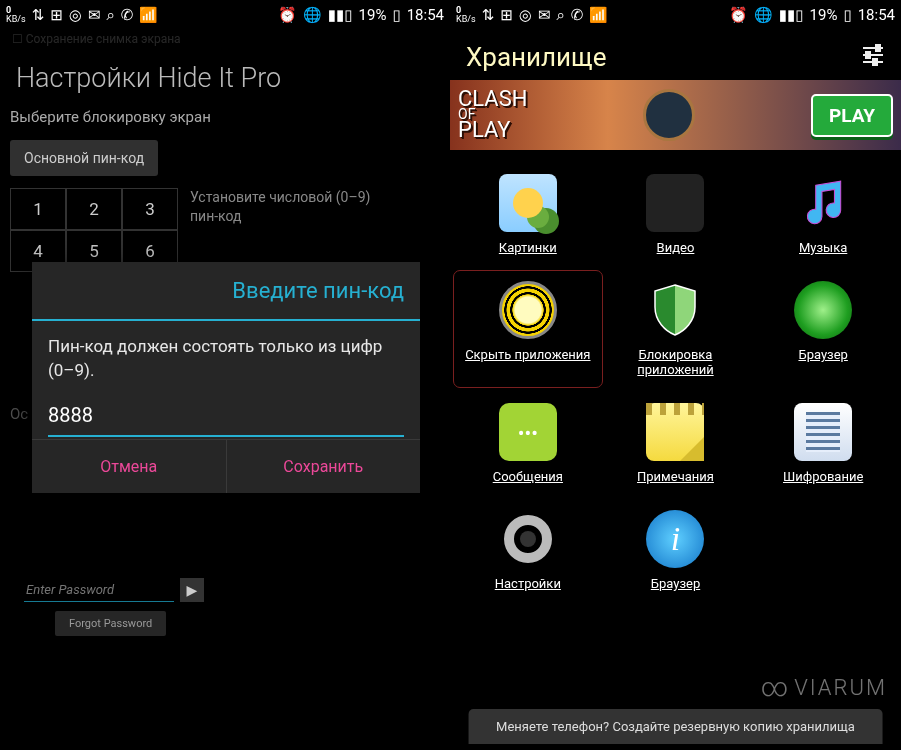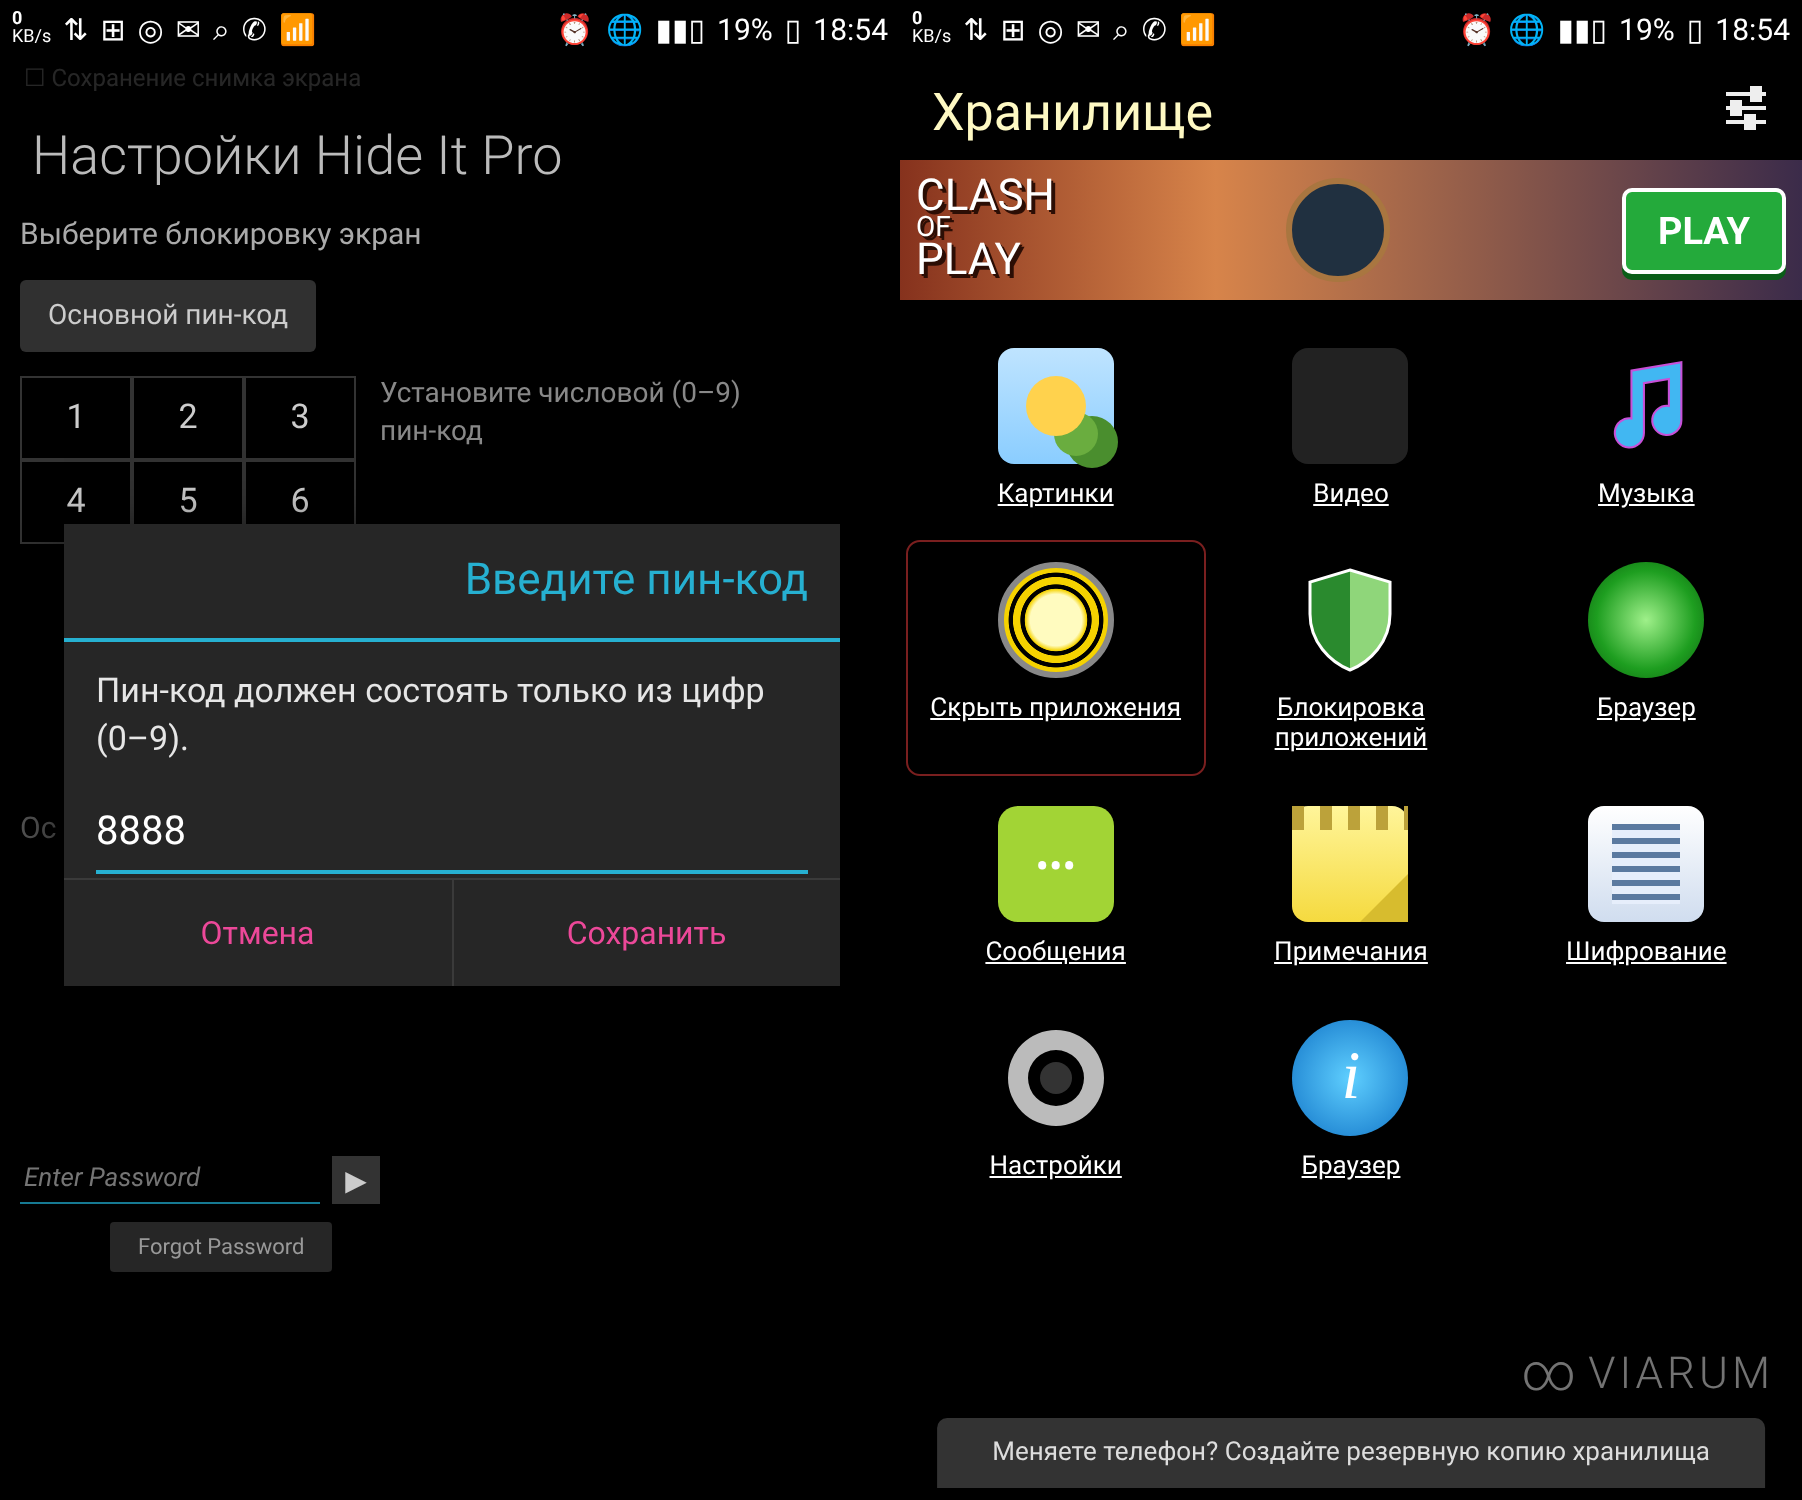--- a/index.html
+++ b/index.html
@@ -33,21 +33,21 @@
                font-weight:400; padding:16px;text-align:right; }
   .modal p   { color:#e6e6e6; font-size:17px; padding:14px 16px 6px; line-height:1.4; }
   .pin-field { margin:10px 16px 2px; border-bottom:2px solid #26b0d1; }
   .pin-field input { width:100%; background:transparent; border:0; color:#fff;
                      font-size:20px; padding:4px 0 8px; outline:none; }
   .btn-row   { display:flex; border-top:1px solid #3a3a3a; }
   .btn-row button { flex:1; background:transparent; border:0; color:#ec4899;
                     font-size:16px; padding:17px 0; }
   .btn-row button+button { border-left:1px solid #3a3a3a; }
 
-  .pw-row { position:absolute; bottom:148px; left:10px; display:flex; gap:6px; align-items:center; }
+  .pw-row { position:absolute; bottom:148px; left:24px; display:flex; gap:6px; align-items:center; }
   .pw-row input { background:transparent; border:0; border-bottom:1px solid #167a93;
                   color:#888; font-size:13px; font-style:italic; width:150px; padding:4px 2px; }
   .pw-row .go  { width:24px; height:24px; background:#333; color:#ccc; display:flex;
                  align-items:center; justify-content:center; font-size:14px; }
   .forgot { position:absolute; bottom:114px; left:55px; background:#262626; color:#999;
             font-size:11px; padding:6px 14px; border-radius:2px; }
 
   
   .r-title-row { display:flex; align-items:center; justify-content:space-between;
                  padding:12px 16px 8px; }

